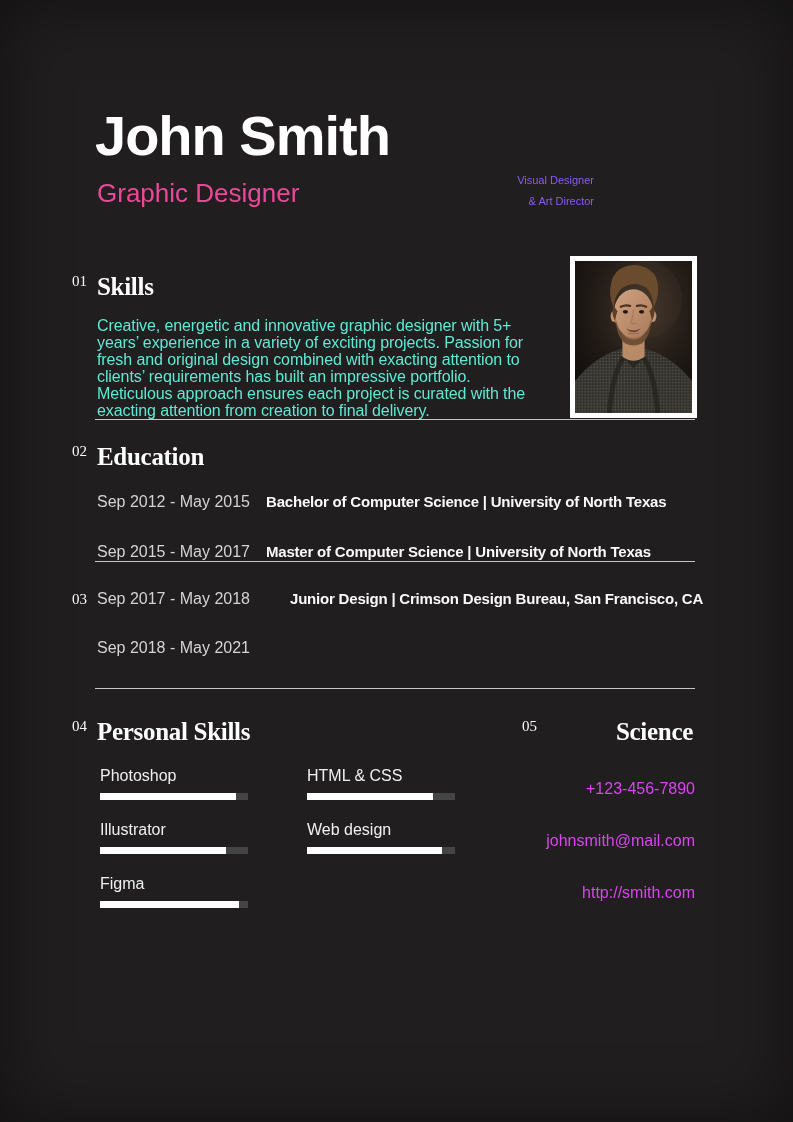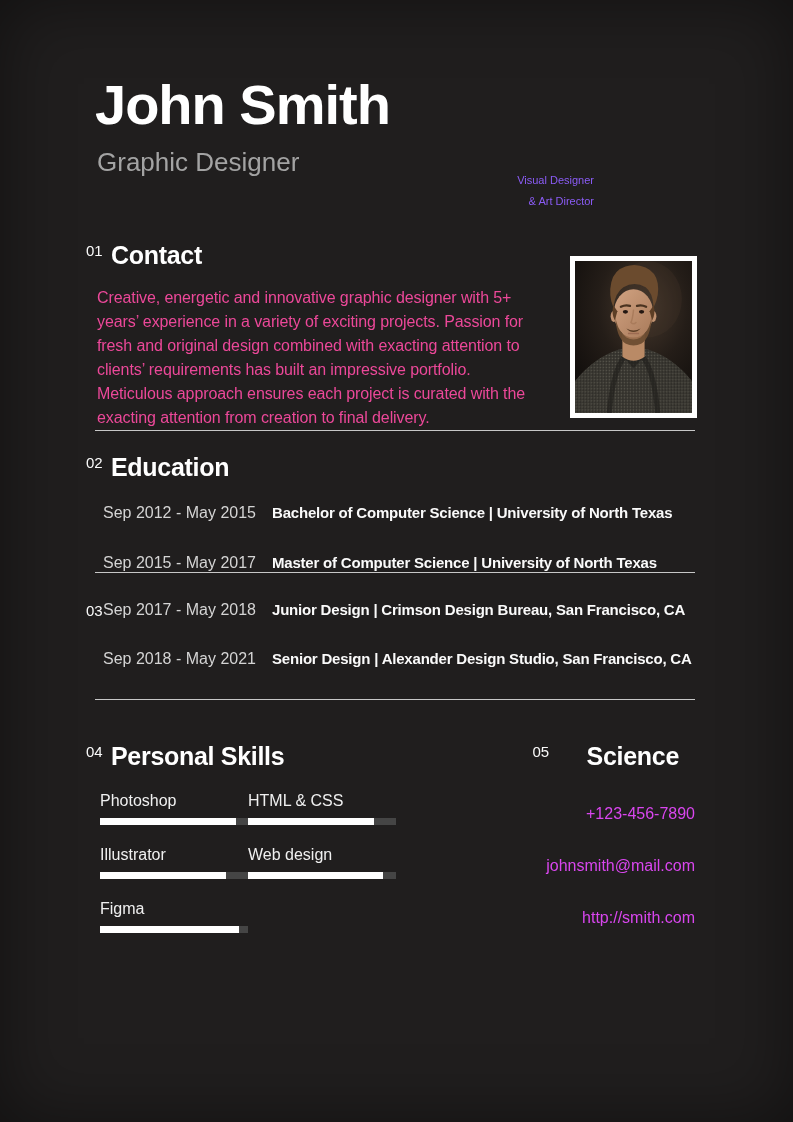--- a/index.html
+++ b/index.html
@@ -7,61 +7,61 @@
     width:793px;height:1122px;position:relative;overflow:hidden;
     background:#201e1e;
     font-family:"Liberation Sans",sans-serif;
     color:#e6e6e6;
   }
   body::after{content:"";position:absolute;inset:0;pointer-events:none;
     box-shadow:inset 0 0 70px rgba(0,0,0,.45);}
   .content{width:600px;margin-left:95px;position:relative;}
 
   
-  .name{margin:0;padding-top:77px;font-size:56px;line-height:1.0;font-weight:700;
+  .name{margin:0;padding-top:108px;font-size:56px;line-height:1.0;font-weight:700;
     color:#ffffff;letter-spacing:-1px;}
-  .subtitle{margin:16px 0 0 2px;font-size:26px;line-height:1.0;font-weight:400;color:#a3a3a3;}
+  .subtitle{margin:16px 0 0 2px;font-size:26px;line-height:1.0;font-weight:400;color:#ec4899;}
   .tagline{position:absolute;right:101px;top:170px;text-align:right;
     font-size:11px;line-height:21px;color:#8b5cf6;}
 
   
-  h2.h{position:relative;margin:16px;font-size:25px;font-weight:700;color:#ffffff;
-    line-height:29px;letter-spacing:-0.3px;}
+  h2.h{position:relative;margin:2px;font-size:25px;font-weight:700;color:#ffffff;
+    line-height:29px;letter-spacing:-0.3px;font-family:Liberation Serif, serif;}
   h2.h .num{position:absolute;left:-25px;top:-5px;font-size:15px;font-weight:400;color:#fafafa;letter-spacing:0;}
 
   hr.div{border:none;border-top:1px solid #c7c7c7;margin:0;height:0;}
 
   
   .sec-profile h2{margin-top:66px;}
-  .profile-body{width:447px;margin:16px 0 0 2px;font-size:16px;line-height:24px;
-    color:#ec4899;letter-spacing:-0.1px;}
+  .profile-body{width:447px;margin:16px 0 0 2px;font-size:16px;line-height:17px;
+    color:#5eead4;letter-spacing:-0.1px;}
   .hr1{margin-top:41px;}
 
   
   .photo{position:absolute;left:570px;top:256px;width:127px;height:162px;
     background:#ffffff;padding:5px;box-sizing:border-box;}
   .photo svg{display:block;width:100%;height:100%;}
 
   
   .sec-education h2{margin-top:22px;}
   .rows{margin-top:22px;}
-  .row{display:flex;align-items:baseline;margin-left:8px;margin-bottom:32px;}
+  .row{display:flex;align-items:baseline;margin-left:2px;margin-bottom:32px;}
   .row:last-child{margin-bottom:0;}
   .row .dates{flex:0 0 169px;font-size:16px;font-weight:400;color:#d4d4d4;}
   .row .detail{font-size:15px;font-weight:700;color:#fafafa;letter-spacing:-0.2px;white-space:nowrap;}
   .hr2{margin-top:38px;}
   .sec-experience h2{margin-top:28px;}
   .sec-experience .rows{margin-top:18px;}
-  .sec-experience .row{margin-bottom:31px;}
+  .sec-experience .row{margin-bottom:31px;gap:24px;}
   .hr3{margin-top:41px;}
 
   
   .bottom{display:flex;margin-top:26px;}
   .skills-col{width:360px;}
-  .skills-grid{display:grid;grid-template-columns:148px 148px;
+  .skills-grid{display:grid;grid-template-columns:148px 148px;column-gap:59px;
     margin:21px 0 0 5px;}
   .skill{margin-bottom:21px;}
   .skill-label{font-size:16px;color:#f0f0f0;margin-bottom:8px;}
   .bar{width:148px;height:7px;background:#454545;}
   .fill{height:100%;background:#ffffff;}
 
   .contact-col{margin-left:90px;width:155px;position:relative;text-align:right;}
   .contact-list{margin-top:34px;}
   .contact-item{font-size:16px;color:#d946ef;margin-bottom:34px;white-space:nowrap;}
 </style>
@@ -72,21 +72,21 @@
 
   <h1 class="name">John Smith</h1>
   <div class="subtitle">Graphic Designer</div>
 
   <div class="tagline">
     <div>Visual Designer</div>
     <div>&amp; Art Director</div>
   </div>
 
   <section class="sec-profile">
-    <h2 class="h"><span class="num">01</span><span>Contact</span></h2>
+    <h2 class="h"><span class="num">01</span><span>Skills</span></h2>
     <p class="profile-body">Creative, energetic and innovative graphic designer with 5+ years’ experience in a variety of exciting projects. Passion for fresh and original design combined with exacting attention to clients’ requirements has built an impressive portfolio. Meticulous approach ensures each project is curated with the exacting attention from creation to final delivery.</p>
   </section>
 
   <hr class="div hr1">
 
   <section class="sec-education">
     <h2 class="h"><span class="num">02</span><span>Education</span></h2>
     <div class="rows">
       <div class="row">
         <span class="dates">Sep 2012 - May 2015</span>
@@ -103,21 +103,20 @@
 
   <section class="sec-experience">
     <h2 class="h"><span class="num">03</span></h2>
     <div class="rows">
       <div class="row">
         <span class="dates">Sep 2017 - May 2018</span>
         <span class="detail">Junior Design | Crimson Design Bureau, San Francisco, CA</span>
       </div>
       <div class="row">
         <span class="dates">Sep 2018 - May 2021</span>
-        <span class="detail">Senior Design | Alexander Design Studio, San Francisco, CA</span>
       </div>
     </div>
   </section>
 
   <hr class="div hr3">
 
   <div class="bottom">
 
     <div class="skills-col">
       <h2 class="h"><span class="num">04</span><span>Personal Skills</span></h2>

